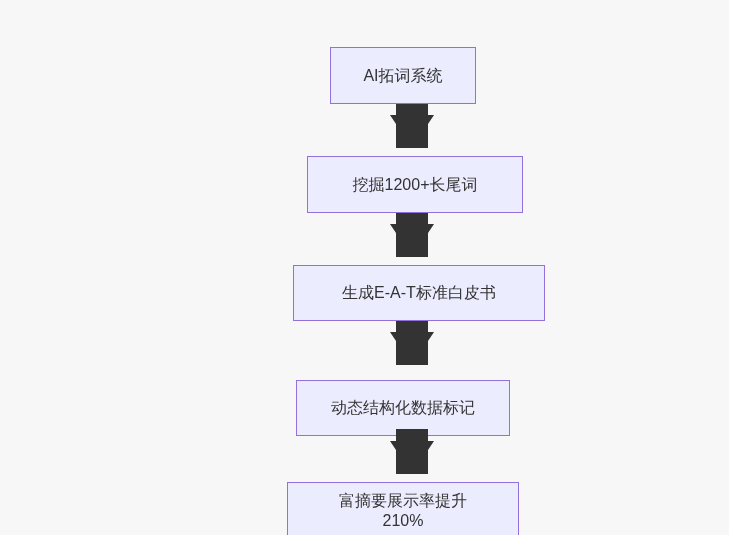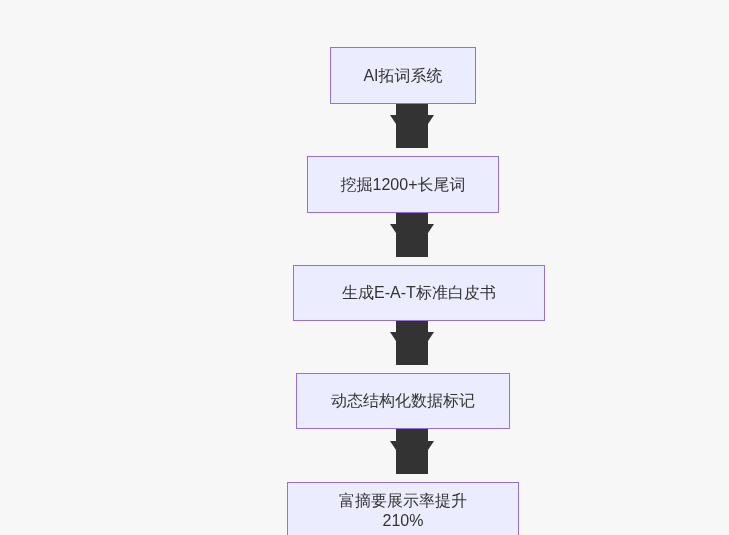--- a/index.html
+++ b/index.html
@@ -57,39 +57,39 @@
 
   <div class="node" style="left:298px; top:15px; width:146px; height:57px;">
     <span>AI拓词系统</span>
   </div>
 
   <div class="arrow" style="left:364px; top:72px; height:52px;">
     <span class="line"></span>
     <span class="head"></span>
   </div>
 
-  <div class="node" style="left:275px; top:124px; width:192px; height:57px;">
+  <div class="node" style="left:275px; top:124px; width:216px; height:57px;">
     <span>挖掘1200+长尾词</span>
   </div>
 
   <div class="arrow" style="left:364px; top:181px; height:52px;">
     <span class="line"></span>
     <span class="head"></span>
   </div>
 
   <div class="node" style="left:261px; top:233px; width:252px; height:56px;">
     <span>生成E-A-T标准白皮书</span>
   </div>
 
   <div class="arrow" style="left:364px; top:289px; height:52px;">
     <span class="line"></span>
     <span class="head"></span>
   </div>
 
-  <div class="node" style="left:264px; top:341px; width:214px; height:56px;justify-content:center;">
+  <div class="node" style="left:264px; top:348px; width:214px; height:56px;justify-content:center;">
     <span>动态结构化数据标记</span>
   </div>
 
   <div class="arrow" style="left:364px; top:397px; height:53px;">
     <span class="line"></span>
     <span class="head"></span>
   </div>
 
   <div class="node" style="left:255px; top:450px; width:232px; height:57px;">
     <span>富摘要展示率提升210%</span>

